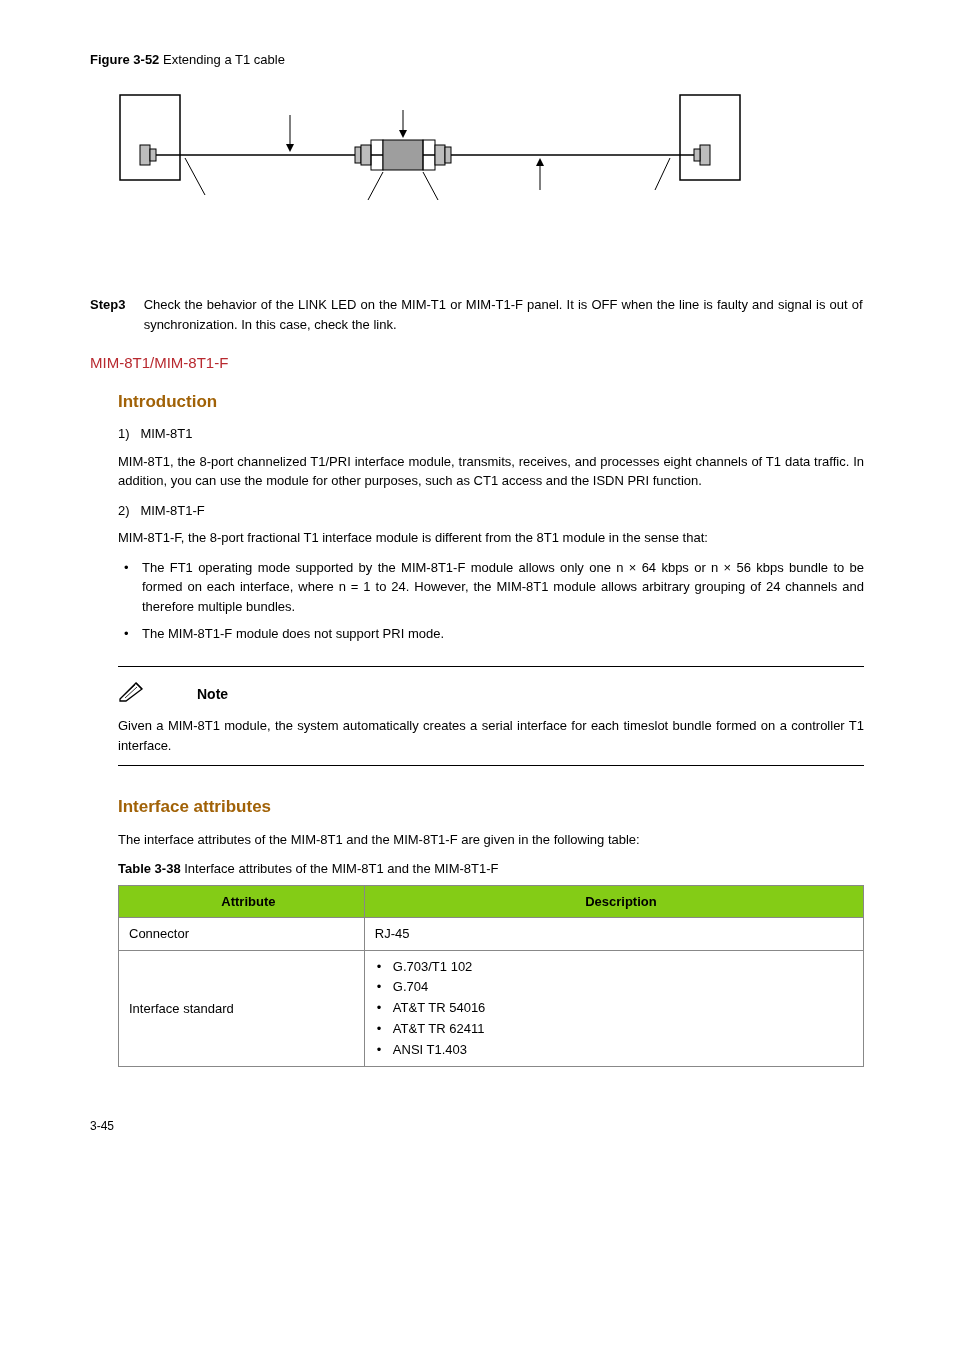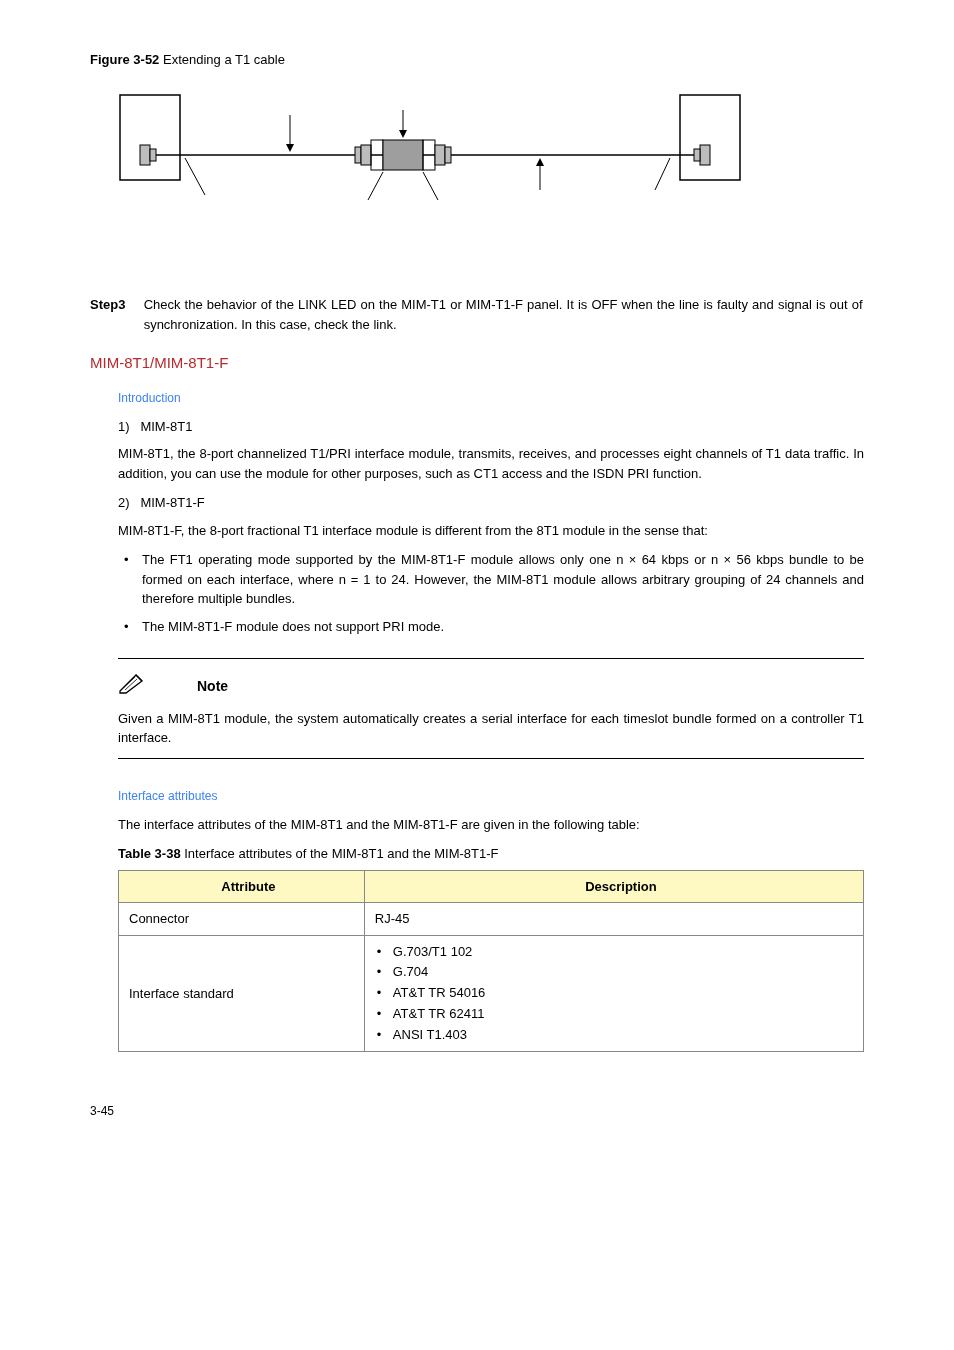--- a/index.html
+++ b/index.html
@@ -38,23 +38,23 @@
       text-align: justify;
     }
     h2.section {
       color: #b8292f;
       font-weight: normal;
       font-size: 15px;
       margin-top: 18px;
       margin-bottom: 14px;
     }
     h3.subsection {
-      color: #3b82f6;
-      font-weight: normal;
-      font-size: 12px;
+      color: #a16207;
+      font-weight: bold;
+      font-size: 17px;
       margin-left: 28px;
       margin-bottom: 10px;
     }
     .content-block {
       margin-left: 28px;
     }
     .numbered-item {
       margin-bottom: 8px;
       margin-top: 8px;
     }
@@ -103,21 +103,21 @@
       margin-top: 4px;
     }
     table.spec th, table.spec td {
       border: 1px solid #888;
       padding: 6px 10px;
       text-align: left;
       vertical-align: top;
       font-size: 13px;
     }
     table.spec th {
-      background: #fef9c3;
+      background: #84cc16;
       font-weight: bold;
       text-align: center;
       padding-left: 24px;
     }
     table.spec td.cell-list ul {
       list-style: none;
     }
     table.spec td.cell-list li {
       position: relative;
       padding-left: 18px;

